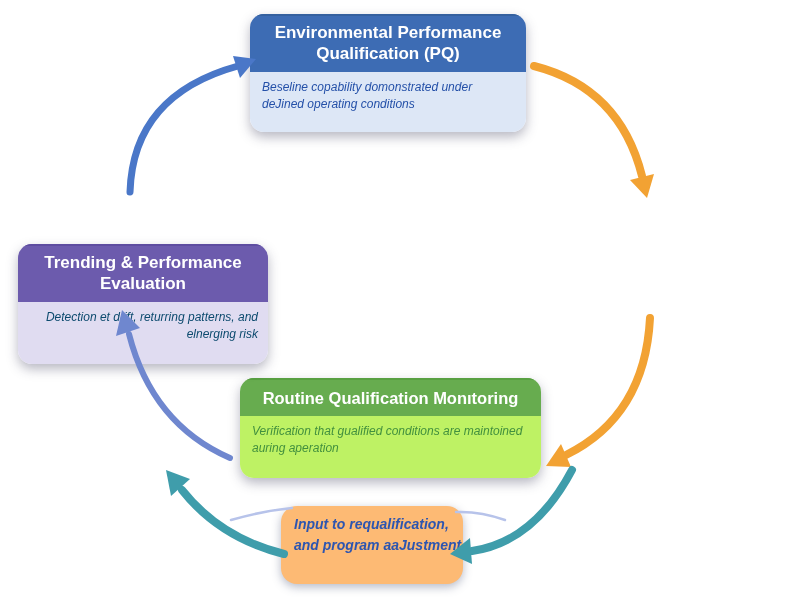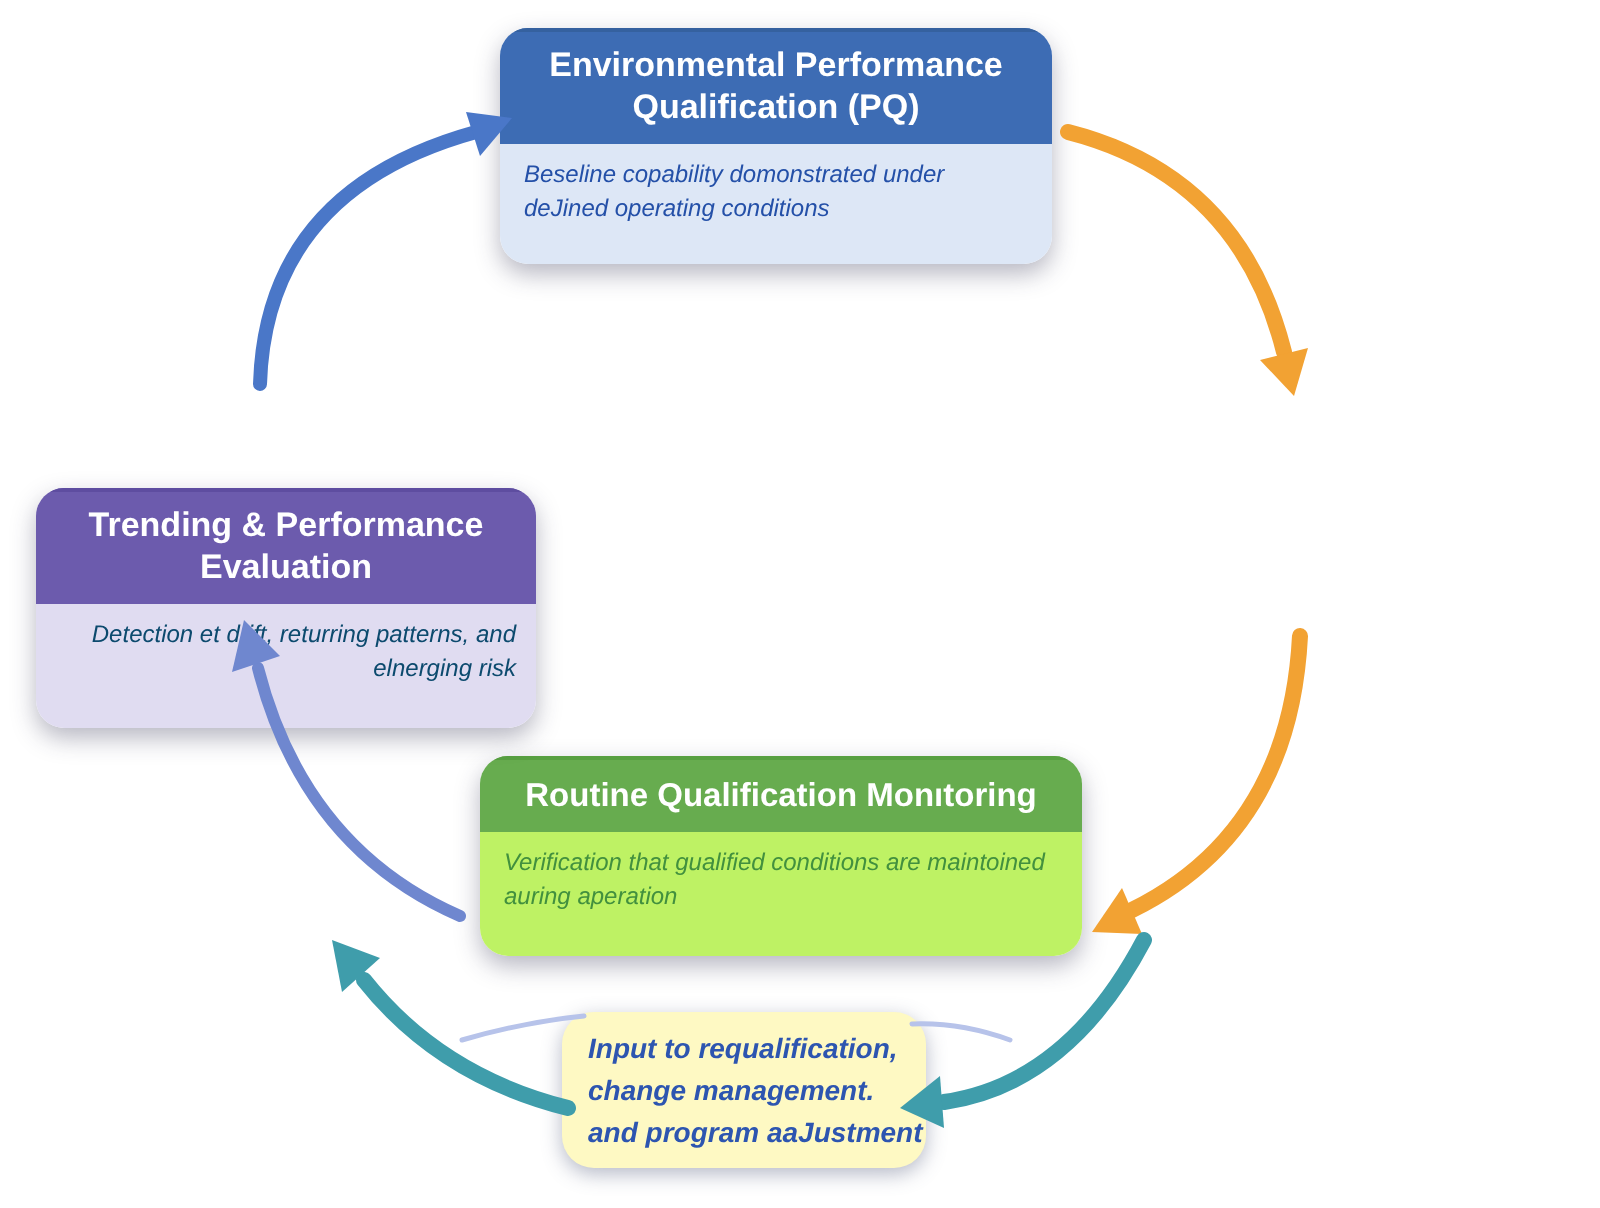--- a/index.html
+++ b/index.html
@@ -33,21 +33,21 @@
   .n-mo{left:240px;top:378px;width:301px;height:100px;}
   .n-mo .node-header{background:#67ac4f;height:38px;font-size:16.5px;white-space:nowrap;border-top:2px solid #58a041;}
   .n-mo .node-body{background:#bef264;color:#42903e;}
   
   .n-tr{left:18px;top:200px;width:250px;height:120px;margin-top:44px;}
   .n-tr .node-header{background:#6c5bad;height:58px;font-size:17px;border-top:2px solid #5e4da0;}
   .n-tr .node-body{background:#e0dcf1;color:#0c4a6e;text-align:right;}
   
   .note{
     position:absolute;left:281px;top:506px;width:182px;height:78px;
-    background:#fef9c3;border-radius:16px;z-index:3;
+    background:#fdba74;border-radius:16px;z-index:3;
     box-shadow:0 3px 10px rgba(90,100,130,.45);
     font-style:italic;font-weight:bold;color:#2d55b0;
     font-size:14px;line-height:1.5;padding:8px 6px 6px 13px;box-sizing:border-box;
   }
   .note div{white-space:nowrap;}
   
   .arrows{position:absolute;left:0;top:0;width:800px;height:604px;z-index:5;pointer-events:none;}
 </style>
 </head>
 <body>
@@ -65,21 +65,20 @@
     <div class="node-body">Verification that gualified conditions are maintoined auring aperation</div>
   </div>
 
   <div class="node n-tr">
     <div class="node-header">Trending &amp; Performance Evaluation</div>
     <div class="node-body">Detection et drift, returring patterns, and elnerging risk</div>
   </div>
 
   <div class="note">
     <div>Input to requalification,</div>
-    <div>change management.</div>
     <div>and program aaJustment</div>
   </div>
 
   <svg class="arrows" viewBox="0 0 800 604" xmlns="http://www.w3.org/2000/svg">
 
     <path d="M130,192 Q133,95 238,66" fill="none" stroke-width="7" stroke-linecap="round" stroke="#4a77c8"></path>
     <polygon points="256,59 240,78 233,56" fill="#4a77c8"></polygon>
 
     <path d="M534,66 Q620,88 642,176" fill="none" stroke-width="8" stroke-linecap="round" stroke="#f2a233"></path>
     <polygon points="647,198 654,174 630,180" fill="#f2a233"></polygon>

